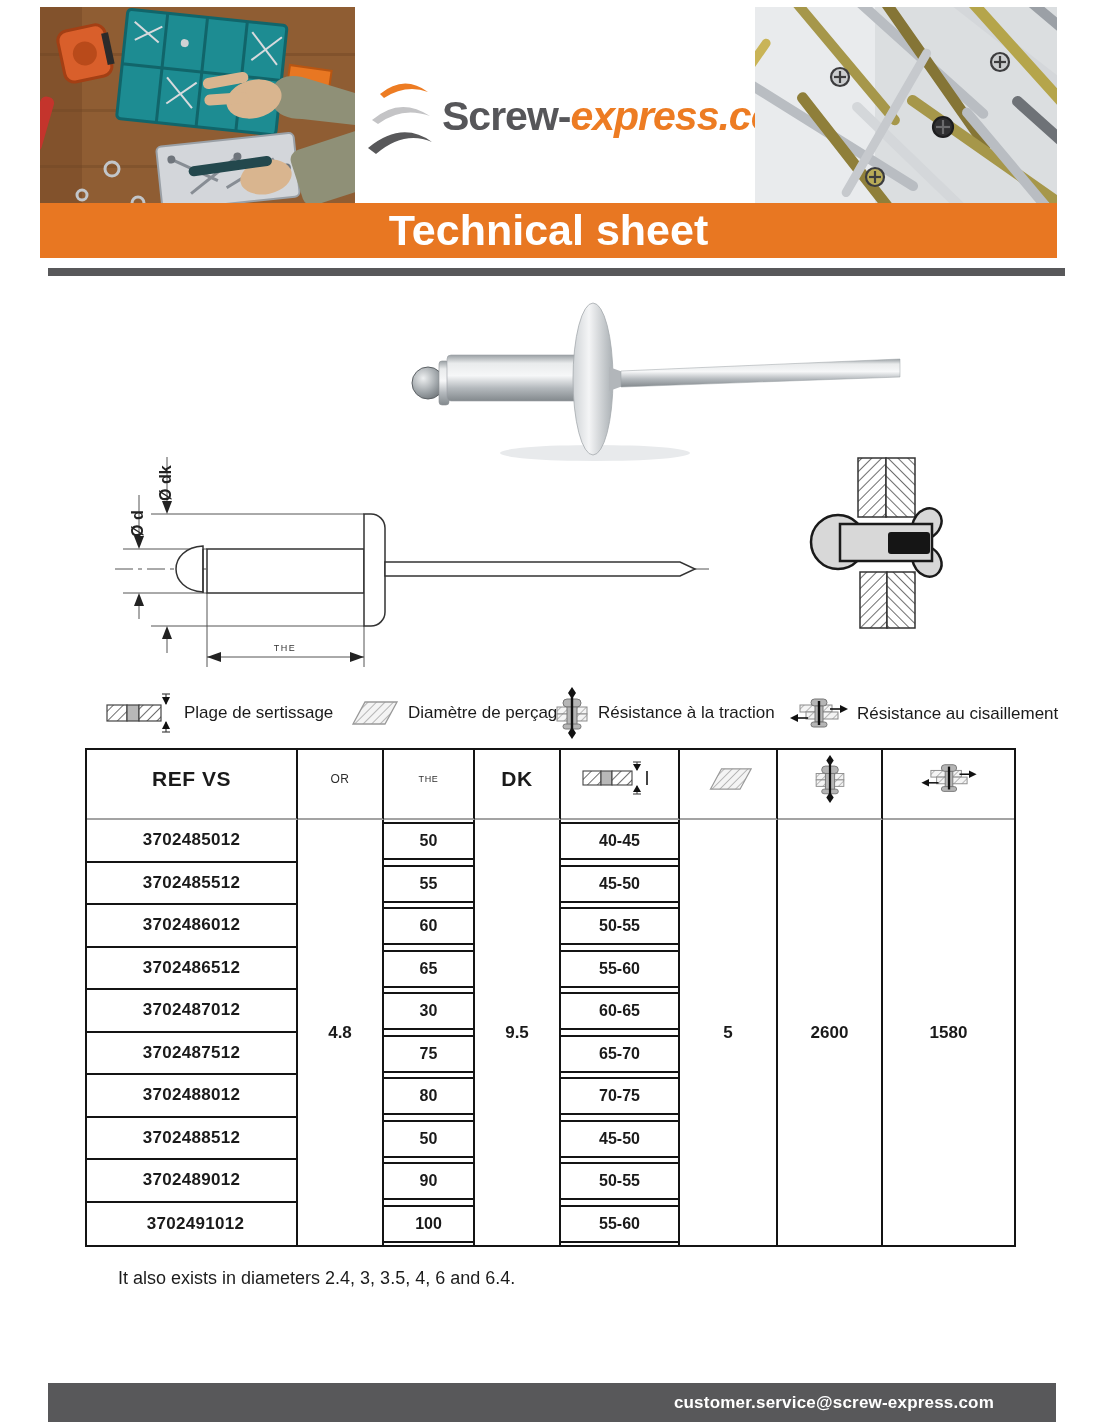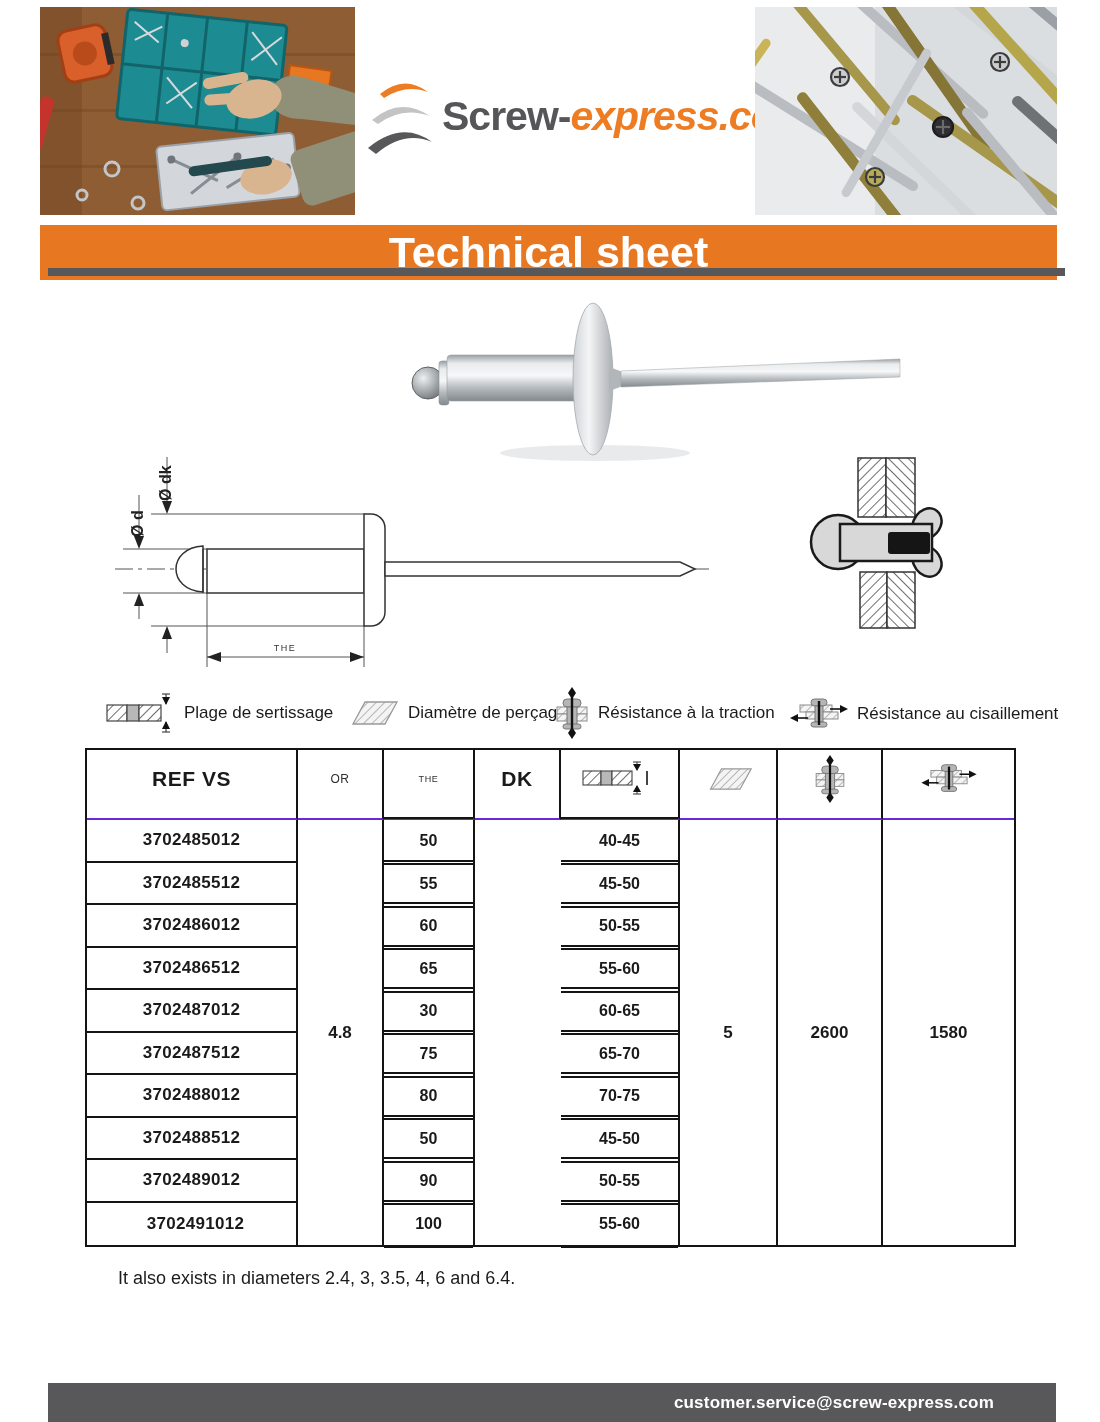--- a/index.html
+++ b/index.html
@@ -29,29 +29,29 @@
 
   
   .spec-table {
     display:grid;
     grid-template-columns:211px 86px 91px 86px 119px 98px 105px 131px;
     grid-template-rows:70px repeat(10, 42.5px);
     border:2px solid #141414; background:#fff;
   }
   .cell { border-right:2px solid #141414; display:flex; align-items:center; justify-content:center; }
   .cell.last-col { border-right:none; }
-  .hcell { border-bottom:2px solid #6d28d9; padding-bottom:10px; }
+  .hcell { border-bottom:2px solid #a3a3a3; padding-bottom:10px; }
   .h-big  { font-size:21px; font-weight:bold; letter-spacing:.5px; }
   .h-small{ font-size:12px; color:#2e2e2e; letter-spacing:.5px; }
   .h-tiny { font-size:9px;  color:#2e2e2e; letter-spacing:.6px; }
   .ref-cell { font-weight:bold; font-size:17px; border-bottom:2px solid #141414; letter-spacing:.3px; }
   .ref-cell.no-bottom { border-bottom:none;margin-left:8px; }
   .pill-cell { padding:0; }
   .pill {
-    width:100%; height:48px; border-top:2px solid #141414; border-bottom:2px solid #141414;
+    width:100%; height:38px; border-top:2px solid #141414; border-bottom:2px solid #141414;
     display:flex; align-items:center; justify-content:center; font-weight:bold; font-size:16px;
   }
   .merged { font-weight:bold; font-size:17px; }
 
   .note { font-size:18px; color:#1c1c1c; }
 
   .footer {
     background:#58585A; color:#fff;
     display:flex; align-items:center; justify-content:flex-end;
     padding-right:62px; font-weight:bold; font-size:17px; letter-spacing:.2px;
@@ -201,21 +201,21 @@
         <line x1="188" y1="113" x2="188" y2="127" stroke="#6a6a6c"></line>
       <circle cx="245" cy="55" r="9" fill="#caccce"></circle>
         <line x1="239" y1="55" x2="251" y2="55"></line>
         <line x1="245" y1="49" x2="245" y2="61"></line>
       <circle cx="120" cy="170" r="9" fill="#b8ab58"></circle>
         <line x1="114" y1="170" x2="126" y2="170"></line>
         <line x1="120" y1="164" x2="120" y2="176"></line>
     </g>
   </svg>
 
-  <div class="abs banner" style="left:40px; top:225px; width:1017px; height:55px;">
+  <div class="abs banner" style="left:40px; top:203px; width:1017px; height:55px;">
     <span>Technical sheet</span>
   </div>
   <div class="abs banner-shadow" style="left:48px; top:268px; width:1017px; height:8px;"></div>
 
   <svg class="abs" style="left:395px; top:293px;" width="510" height="172" viewBox="0 0 510 172">
     <ellipse cx="200" cy="160" rx="95" ry="8" fill="#e8eaec"></ellipse>
     <circle cx="33" cy="90" r="16" fill="url(#metalBall)" stroke="#5c6165" stroke-width="1"></circle>
     <rect x="44" y="68" width="10" height="44" rx="3" fill="url(#metalV)" stroke="#8d9296" stroke-width=".6"></rect>
     <rect x="52" y="62" width="138" height="46" rx="4" fill="url(#metalV)" stroke="#9aa0a4" stroke-width=".6"></rect>
     <ellipse cx="198" cy="86" rx="20" ry="76" fill="url(#metalFl)" stroke="#a6abaf" stroke-width=".8"></ellipse>
@@ -459,20 +459,23 @@
     <div class="cell pill-cell" style="grid-column:3; grid-row:9;">
         <div class="pill">50</div>
       </div>
     <div class="cell pill-cell" style="grid-column:3; grid-row:10;">
         <div class="pill">90</div>
       </div>
     <div class="cell pill-cell" style="grid-column:3; grid-row:11;">
         <div class="pill">100</div>
       </div>
 
+    <div class="cell merged" style="grid-column:4; grid-row:2 / 12;">
+        <span>9.5</span>
+      </div>
 
     <div class="cell pill-cell" style="grid-column:5; grid-row:2;">
         <div class="pill">40-45</div>
       </div>
     <div class="cell pill-cell" style="grid-column:5; grid-row:3;">
         <div class="pill">45-50</div>
       </div>
     <div class="cell pill-cell" style="grid-column:5; grid-row:4;">
         <div class="pill">50-55</div>
       </div>

